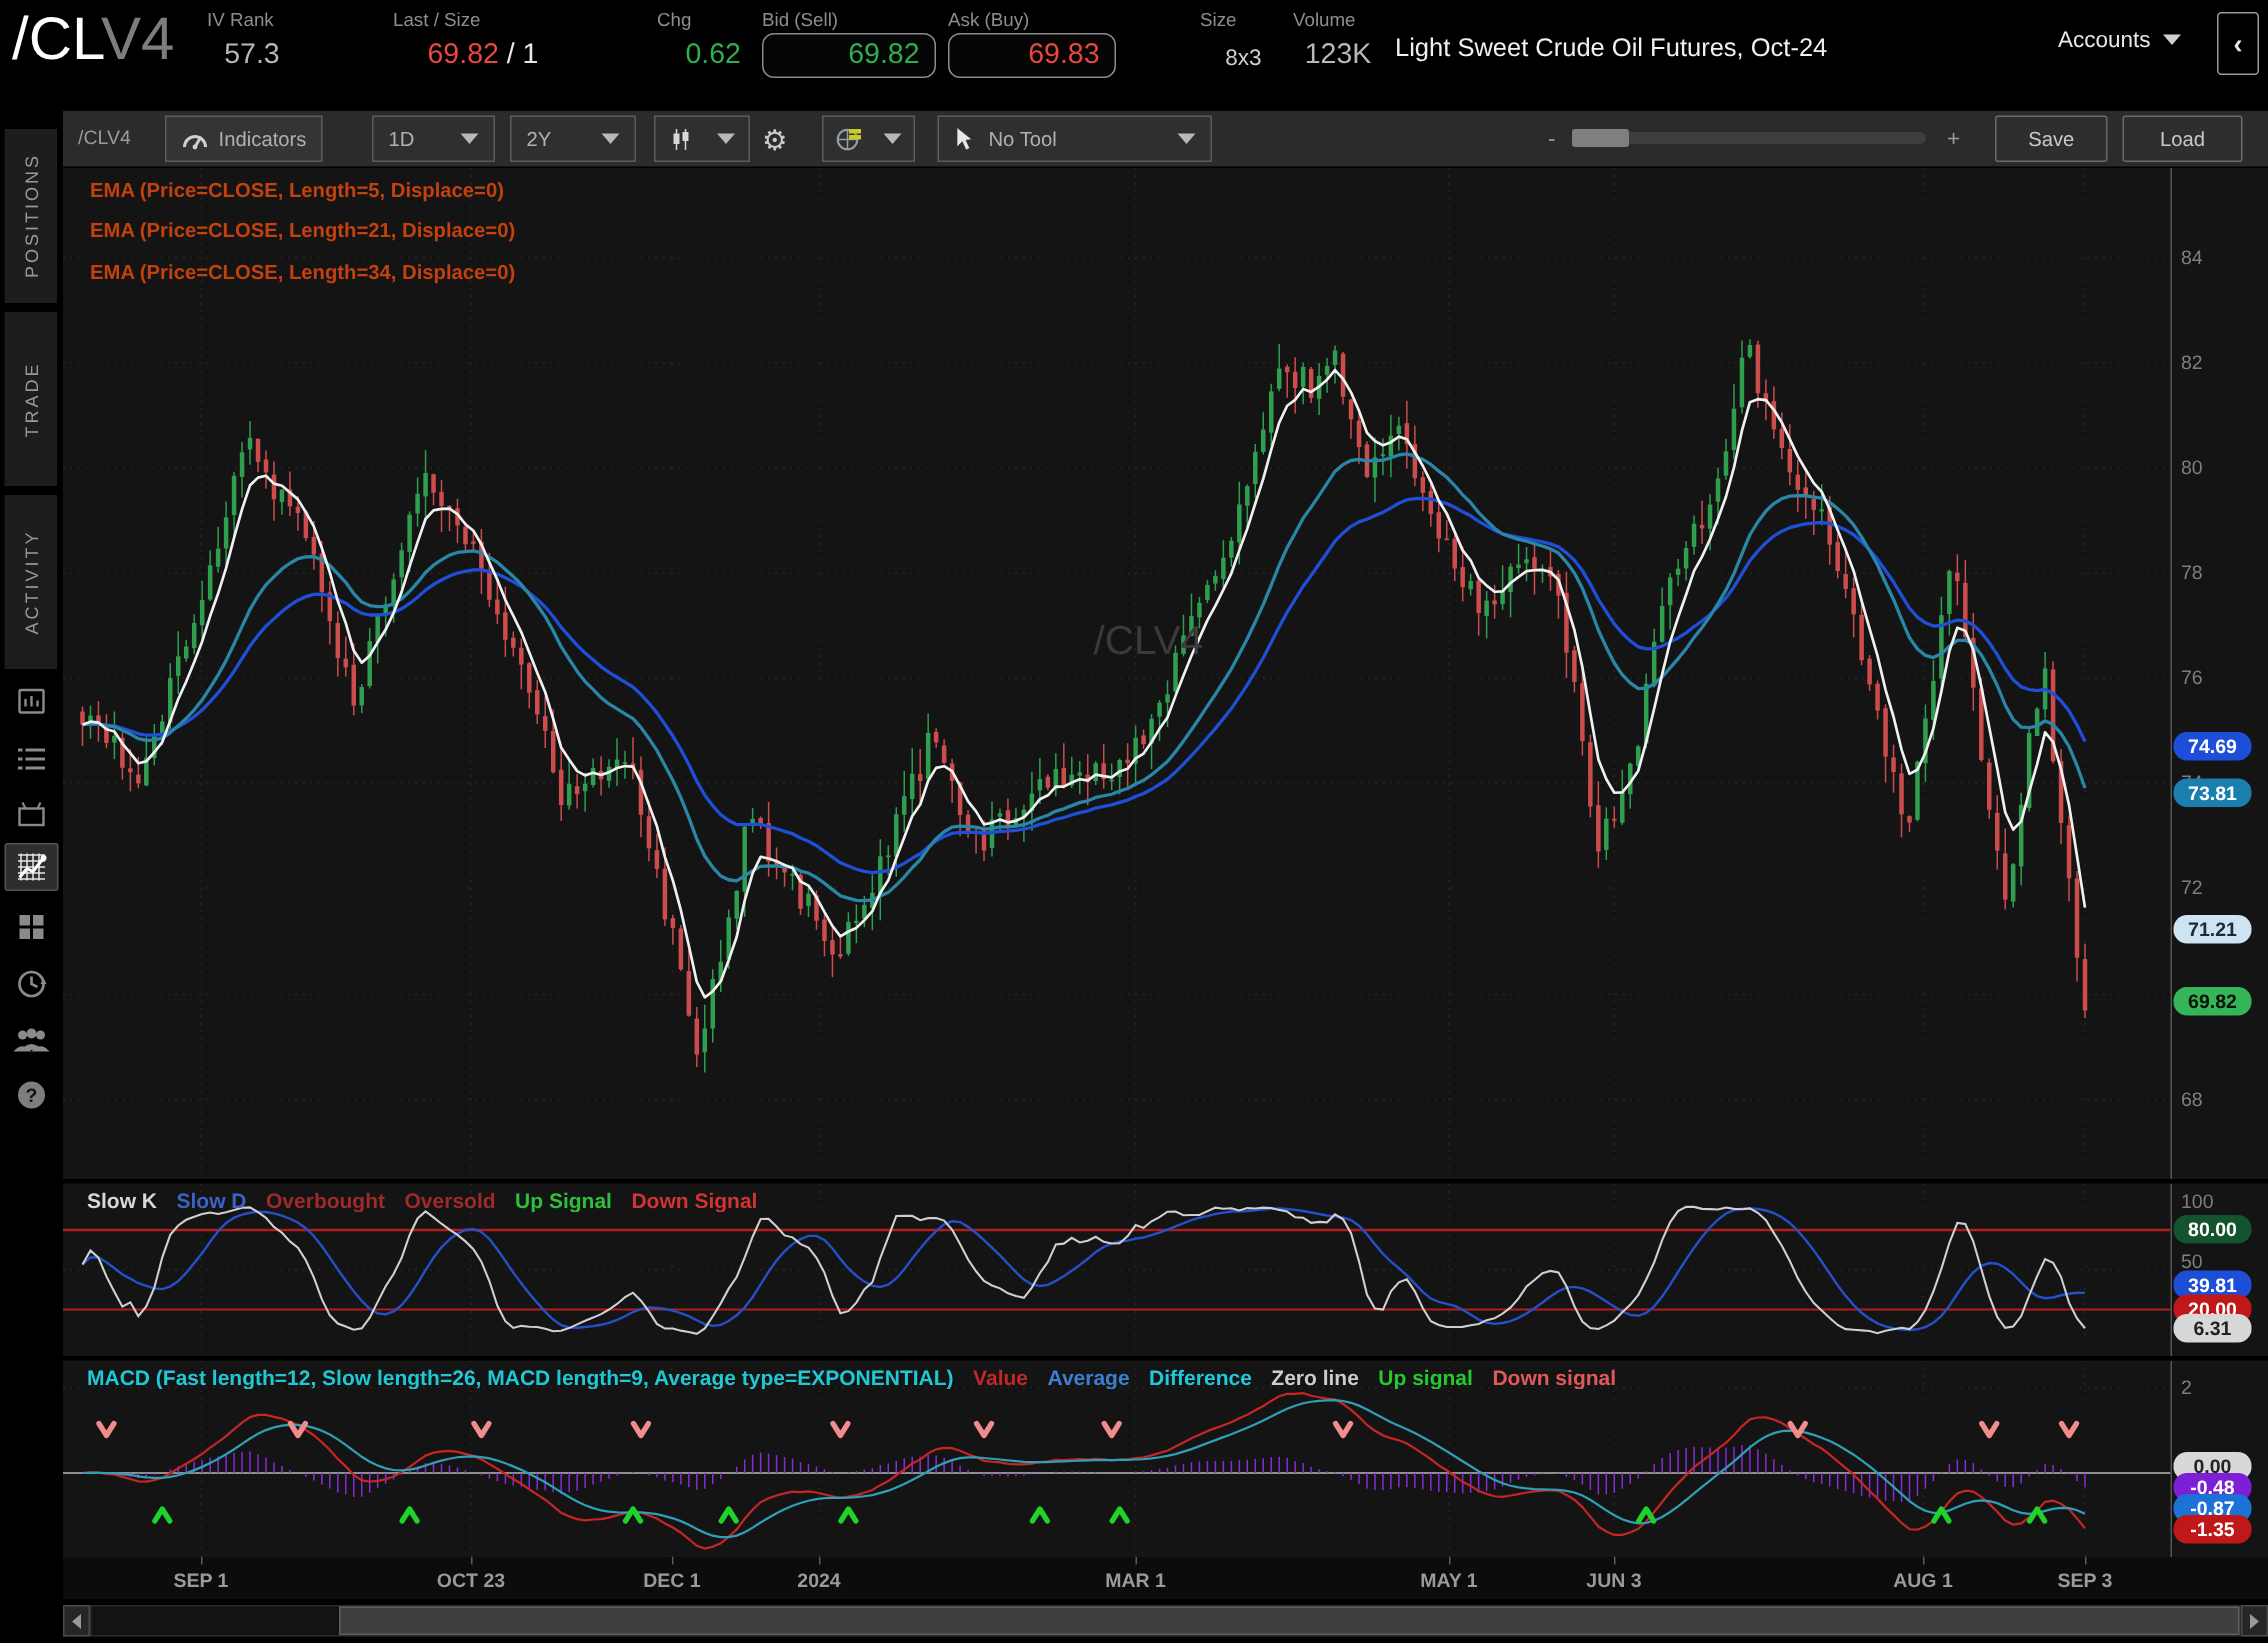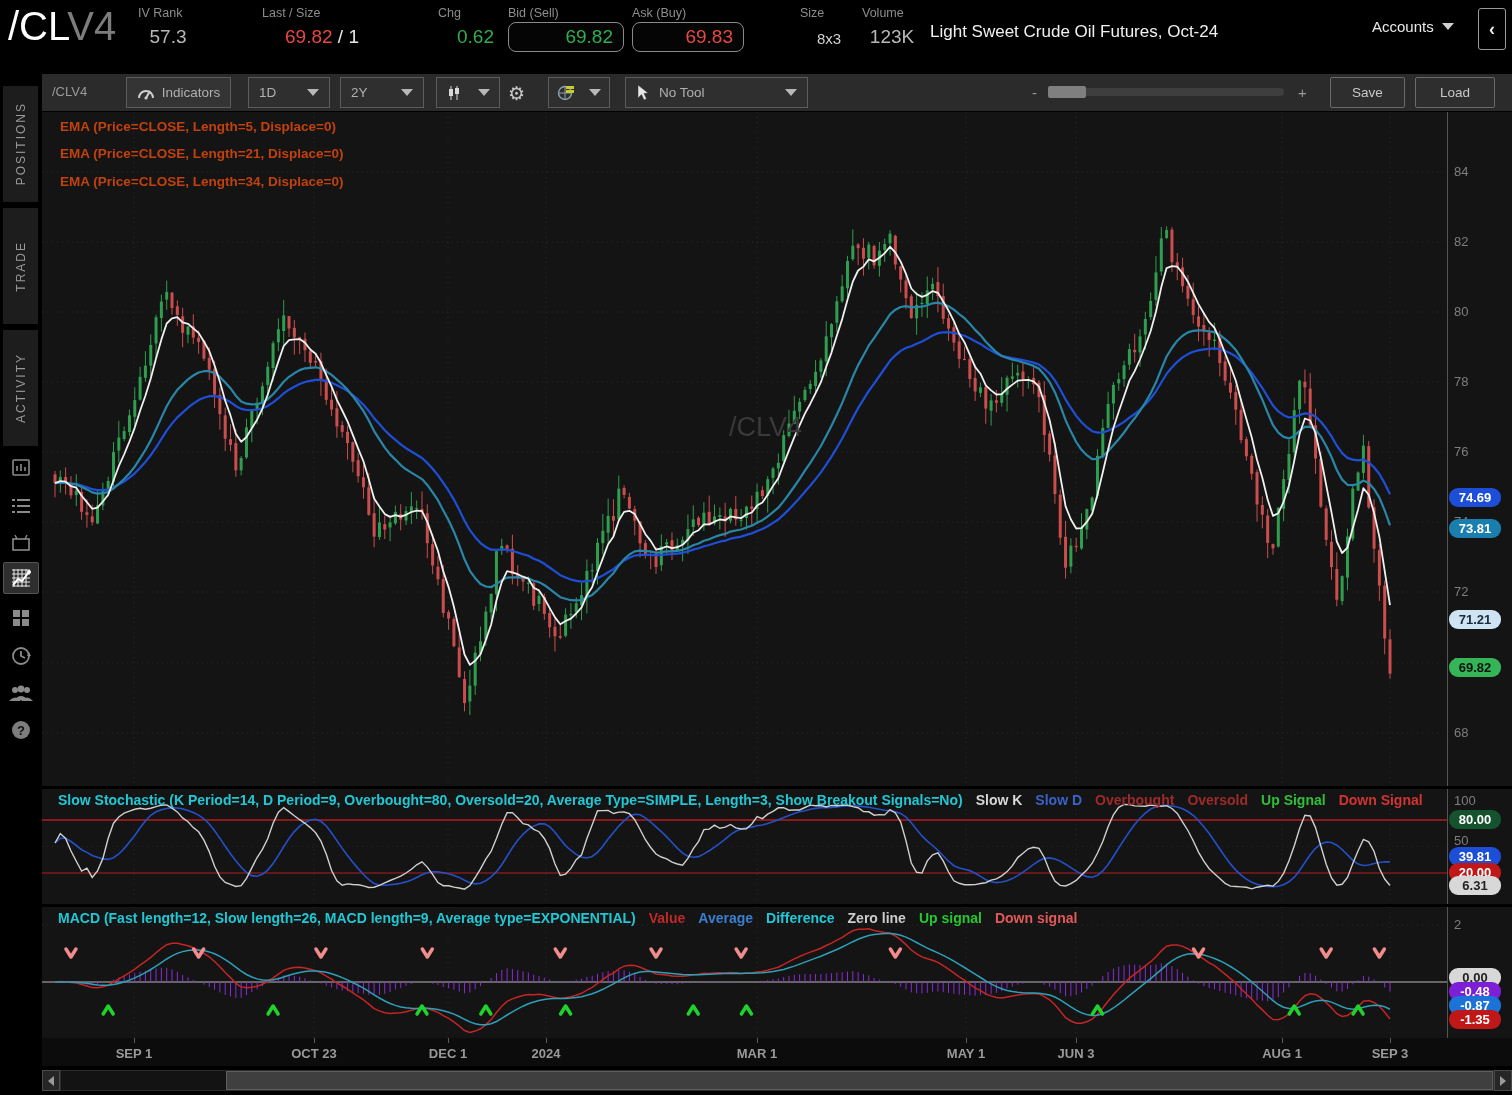--- a/index.html
+++ b/index.html
@@ -191,21 +191,21 @@
         <circle cx="11" cy="11" r="9" fill="#7d7d7d"></circle>
         <text x="11" y="15.5" text-anchor="middle" font-size="13" font-weight="bold" fill="#111" font-family="Liberation Sans, sans-serif">?</text>
       </svg>
   </div>
 </div>
 
 <div id="main">
 
   <div id="toolbar">
     <div id="tb-symbol">/CLV4</div>
-    <div class="tb-btn" style="left:84px;width:105px;">
+    <div class="tb-btn" style="left:68px;width:105px;">
       <svg width="18" height="16" viewBox="0 0 18 16">
           <path d="M2 13 A7 7 0 0 1 16 13" fill="none" stroke="#cfcfcf" stroke-width="2"></path>
           <line x1="9" y1="13" x2="13" y2="6" stroke="#cfcfcf" stroke-width="2"></line>
           <circle cx="9" cy="13" r="1.6" fill="#cfcfcf"></circle>
         </svg>
       <span>Indicators</span>
     </div>
     <div class="tb-btn tb-dd" style="left:206px;width:82px;justify-content:space-between;padding:0 10px;">
       <span>1D</span>
         <span class="dd-tri"></span>
@@ -812,21 +812,20 @@
         <line x1="1240" y1="0" x2="1240" y2="115" stroke="#282828" stroke-width="1" stroke-dasharray="1,4"></line>
         <line x1="1348" y1="0" x2="1348" y2="115" stroke="#282828" stroke-width="1" stroke-dasharray="1,4"></line>
         <line x1="0" y1="57.4999" x2="1405" y2="57.4999" stroke="#282828" stroke-width="1" stroke-dasharray="1,4"></line>
         <line x1="0" y1="31" x2="1405" y2="31" stroke="#b51d1d" stroke-width="1.6"></line>
         <line x1="0" y1="84" x2="1405" y2="84" stroke="#b51d1d" stroke-width="1.2"></line>
         <path d="M13.0 54.0 L18.3 49.3 L23.6 49.3 L29.0 52.5 L34.3 56.5 L39.6 60.7 L44.9 63.4 L50.2 66.5 L55.5 68.2 L60.9 69.9 L66.2 70.4 L71.5 68.7 L76.8 65.0 L82.1 59.6 L87.5 53.0 L92.8 46.4 L98.1 38.8 L103.4 31.9 L108.7 26.3 L114.1 22.8 L119.4 20.8 L124.7 19.5 L130.0 18.9 L135.3 19.0 L140.6 19.9 L146.0 21.4 L151.3 23.5 L156.6 26.1 L161.9 29.8 L167.2 35.0 L172.6 41.8 L177.9 49.4 L183.2 57.3 L188.5 64.7 L193.8 71.8 L199.2 78.3 L204.5 83.5 L209.8 86.6 L215.1 87.2 L220.4 85.3 L225.7 81.1 L231.1 74.5 L236.4 66.5 L241.7 57.7 L247.0 49.5 L252.3 42.6 L257.7 37.2 L263.0 33.4 L268.3 31.0 L273.6 30.3 L278.9 32.3 L284.3 37.0 L289.6 44.0 L294.9 51.6 L300.2 59.4 L305.5 66.5 L310.8 73.3 L316.2 79.6 L321.5 85.5 L326.8 90.7 L332.1 94.4 L337.4 96.0 L342.8 96.2 L348.1 95.7 L353.4 95.1 L358.7 94.2 L364.0 92.9 L369.4 91.0 L374.7 88.5 L380.0 85.7 L385.3 83.7 L390.6 82.7 L395.9 82.9 L401.3 83.7 L406.6 84.8 L411.9 86.4 L417.2 88.4 L422.5 91.2 L427.9 93.8 L433.2 94.9 L438.5 94.3 L443.8 91.7 L449.1 87.9 L454.5 82.7 L459.8 75.7 L465.1 67.3 L470.4 58.8 L475.7 51.3 L481.0 45.3 L486.4 40.4 L491.7 37.1 L497.0 34.9 L502.3 34.9 L507.6 37.6 L513.0 43.3 L518.3 50.3 L523.6 56.6 L528.9 61.5 L534.2 65.4 L539.6 68.2 L544.9 69.0 L550.2 67.5 L555.5 63.3 L560.8 57.3 L566.1 50.1 L571.5 43.4 L576.8 37.1 L582.1 31.8 L587.4 27.2 L592.7 25.2 L598.1 25.7 L603.4 28.9 L608.7 33.0 L614.0 37.8 L619.3 42.7 L624.7 47.9 L630.0 53.5 L635.3 59.1 L640.6 64.1 L645.9 67.3 L651.2 68.3 L656.6 67.6 L661.9 64.9 L667.2 61.8 L672.5 58.1 L677.8 54.3 L683.2 50.2 L688.5 45.7 L693.8 42.3 L699.1 40.1 L704.4 38.7 L709.8 38.1 L715.1 36.7 L720.4 36.0 L725.7 34.4 L731.0 32.7 L736.3 30.8 L741.7 28.6 L747.0 26.5 L752.3 24.4 L757.6 22.8 L762.9 21.8 L768.3 20.3 L773.6 19.4 L778.9 18.7 L784.2 18.6 L789.5 18.4 L794.9 17.9 L800.2 17.3 L805.5 16.8 L810.8 16.7 L816.1 17.0 L821.4 17.6 L826.8 18.3 L832.1 19.3 L837.4 20.3 L842.7 21.3 L848.0 21.8 L853.4 22.7 L858.7 24.4 L864.0 28.1 L869.3 33.8 L874.6 40.5 L880.0 46.9 L885.3 52.1 L890.6 56.5 L895.9 61.3 L901.2 66.7 L906.5 72.2 L911.9 76.7 L917.2 78.9 L922.5 80.3 L927.8 81.6 L933.1 84.2 L938.5 87.4 L943.8 90.7 L949.1 92.8 L954.4 93.6 L959.7 93.0 L965.1 91.7 L970.4 89.6 L975.7 86.6 L981.0 83.1 L986.3 79.3 L991.6 75.3 L997.0 71.8 L1002.3 69.4 L1007.6 68.9 L1012.9 69.9 L1018.2 72.1 L1023.6 75.3 L1028.9 78.6 L1034.2 82.1 L1039.5 85.2 L1044.8 87.6 L1050.2 88.2 L1055.5 86.3 L1060.8 81.9 L1066.1 75.4 L1071.4 67.5 L1076.7 59.0 L1082.1 50.6 L1087.4 42.8 L1092.7 35.6 L1098.0 29.3 L1103.3 24.1 L1108.7 20.0 L1114.0 17.7 L1119.3 16.8 L1124.6 16.6 L1129.9 17.0 L1135.3 18.0 L1140.6 19.8 L1145.9 22.5 L1151.2 26.3 L1156.5 31.5 L1161.8 37.7 L1167.2 44.6 L1172.5 52.2 L1177.8 60.0 L1183.1 67.8 L1188.4 74.9 L1193.8 81.1 L1199.1 86.2 L1204.4 90.1 L1209.7 93.2 L1215.0 95.3 L1220.4 96.6 L1225.7 97.4 L1231.0 97.7 L1236.3 97.2 L1241.6 95.7 L1246.9 92.8 L1252.3 88.2 L1257.6 81.5 L1262.9 73.5 L1268.2 65.7 L1273.5 59.3 L1278.9 54.9 L1284.2 53.0 L1289.5 53.5 L1294.8 56.2 L1300.1 60.5 L1305.5 65.9 L1310.8 71.3 L1316.1 75.1 L1321.4 76.5 L1326.7 76.0 L1332.0 74.5 L1337.4 73.5 L1342.7 72.8 L1348.0 72.9 " fill="none" stroke="#2450c8" stroke-width="1.6"></path>
         <path d="M13.0 54.0 L18.3 44.6 L23.6 49.4 L29.0 62.0 L34.3 72.3 L39.6 82.1 L44.9 79.2 L50.2 88.4 L55.5 81.9 L60.9 69.4 L66.2 49.2 L71.5 34.2 L76.8 28.0 L82.1 24.2 L87.5 22.2 L92.8 20.3 L98.1 19.3 L103.4 20.3 L108.7 19.2 L114.1 17.7 L119.4 16.2 L124.7 15.9 L130.0 19.1 L135.3 22.9 L140.6 28.9 L146.0 32.8 L151.3 38.6 L156.6 42.8 L161.9 51.2 L167.2 62.6 L172.6 77.3 L177.9 87.9 L183.2 93.4 L188.5 95.4 L193.8 97.5 L199.2 96.6 L204.5 89.4 L209.8 78.9 L215.1 68.5 L220.4 60.3 L225.7 49.7 L231.1 34.3 L236.4 23.3 L241.7 18.6 L247.0 22.6 L252.3 26.8 L257.7 30.7 L263.0 34.3 L268.3 38.6 L273.6 43.8 L278.9 52.1 L284.3 65.2 L289.6 81.5 L294.9 91.8 L300.2 96.3 L305.5 94.9 L310.8 95.5 L316.2 95.7 L321.5 96.9 L326.8 98.5 L332.1 98.2 L337.4 96.4 L342.8 93.9 L348.1 91.5 L353.4 89.4 L358.7 87.1 L364.0 84.0 L369.4 80.3 L374.7 75.8 L380.0 72.8 L385.3 78.1 L390.6 85.3 L395.9 93.6 L401.3 96.7 L406.6 96.7 L411.9 98.1 L417.2 99.0 L422.5 100.2 L427.9 96.6 L433.2 88.5 L438.5 79.9 L443.8 70.1 L449.1 62.4 L454.5 49.2 L459.8 35.3 L465.1 23.7 L470.4 23.6 L475.7 28.7 L481.0 34.6 L486.4 35.9 L491.7 40.4 L497.0 42.7 L502.3 49.5 L507.6 59.4 L513.0 75.0 L518.3 86.5 L523.6 85.1 L528.9 79.4 L534.2 70.7 L539.6 65.8 L544.9 49.5 L550.2 35.7 L555.5 21.7 L560.8 21.6 L566.1 21.5 L571.5 24.5 L576.8 23.1 L582.1 23.0 L587.4 24.7 L592.7 30.7 L598.1 40.5 L603.4 50.7 L608.7 58.5 L614.0 65.0 L619.3 68.0 L624.7 69.9 L630.0 73.2 L635.3 75.0 L640.6 76.2 L645.9 69.4 L651.2 59.8 L656.6 52.3 L661.9 40.6 L667.2 40.1 L672.5 36.2 L677.8 39.3 L683.2 38.2 L688.5 35.5 L693.8 38.9 L699.1 40.0 L704.4 39.8 L709.8 35.0 L715.1 27.7 L720.4 29.6 L725.7 25.2 L731.0 22.4 L736.3 18.8 L741.7 18.7 L747.0 21.2 L752.3 21.0 L757.6 21.0 L762.9 18.5 L768.3 16.1 L773.6 16.8 L778.9 16.5 L784.2 18.0 L789.5 16.4 L794.9 16.7 L800.2 16.1 L805.5 16.3 L810.8 17.6 L816.1 18.7 L821.4 22.5 L826.8 22.8 L832.1 26.2 L837.4 25.6 L842.7 25.9 L848.0 20.6 L853.4 23.9 L858.7 33.1 L864.0 51.9 L869.3 74.0 L874.6 83.3 L880.0 84.1 L885.3 71.9 L890.6 65.9 L895.9 63.9 L901.2 71.9 L906.5 83.0 L911.9 91.8 L917.2 94.3 L922.5 95.7 L927.8 95.7 L933.1 95.6 L938.5 94.5 L943.8 93.7 L949.1 91.1 L954.4 89.9 L959.7 86.8 L965.1 82.6 L970.4 76.6 L975.7 68.6 L981.0 64.3 L986.3 59.8 L991.6 58.3 L997.0 59.3 L1002.3 68.5 L1007.6 81.9 L1012.9 92.0 L1018.2 96.4 L1023.6 97.0 L1028.9 94.6 L1034.2 91.4 L1039.5 85.9 L1044.8 80.9 L1050.2 74.2 L1055.5 64.0 L1060.8 52.5 L1066.1 37.7 L1071.4 25.9 L1076.7 18.4 L1082.1 15.5 L1087.4 15.6 L1092.7 16.9 L1098.0 17.1 L1103.3 17.3 L1108.7 16.0 L1114.0 16.9 L1119.3 17.2 L1124.6 16.6 L1129.9 19.5 L1135.3 24.4 L1140.6 33.1 L1145.9 41.5 L1151.2 51.7 L1156.5 63.1 L1161.8 72.2 L1167.2 79.7 L1172.5 84.7 L1177.8 89.6 L1183.1 94.3 L1188.4 97.1 L1193.8 97.5 L1199.1 97.9 L1204.4 98.3 L1209.7 99.8 L1215.0 98.2 L1220.4 97.2 L1225.7 96.2 L1231.0 97.1 L1236.3 92.4 L1241.6 84.3 L1246.9 72.0 L1252.3 56.7 L1257.6 39.5 L1262.9 26.3 L1268.2 27.0 L1273.5 38.6 L1278.9 57.2 L1284.2 75.2 L1289.5 89.0 L1294.8 96.2 L1300.1 95.3 L1305.5 88.4 L1310.8 74.6 L1316.1 61.7 L1321.4 50.4 L1326.7 52.8 L1332.0 62.2 L1337.4 79.6 L1342.7 90.0 L1348.0 96.5 " fill="none" stroke="#cfcfcf" stroke-width="1.4"></path>
         <line x1="1405.5" y1="0" x2="1405.5" y2="115" stroke="#555555" stroke-width="1"></line>
       </svg>
     <div class="ind-header">
-      <span class="ind-settings">Slow Stochastic (K Period=14, D Period=9, Overbought=80, Oversold=20, Average Type=SIMPLE, Length=3, Show Breakout Signals=No)</span>
       <span id="stoch-legend" style="display:flex;gap:13px;">
           <span style="color: rgb(216, 216, 216);">Slow K</span>
           <span style="color: rgb(58, 98, 200);">Slow D</span>
           <span style="color: rgb(158, 42, 42);">Overbought</span>
           <span style="color: rgb(158, 42, 42);">Oversold</span>
           <span style="color: rgb(47, 191, 58);">Up Signal</span>
           <span style="color: rgb(210, 51, 51);">Down Signal</span>
         </span>
     </div>
     <div id="stoch-axis">

